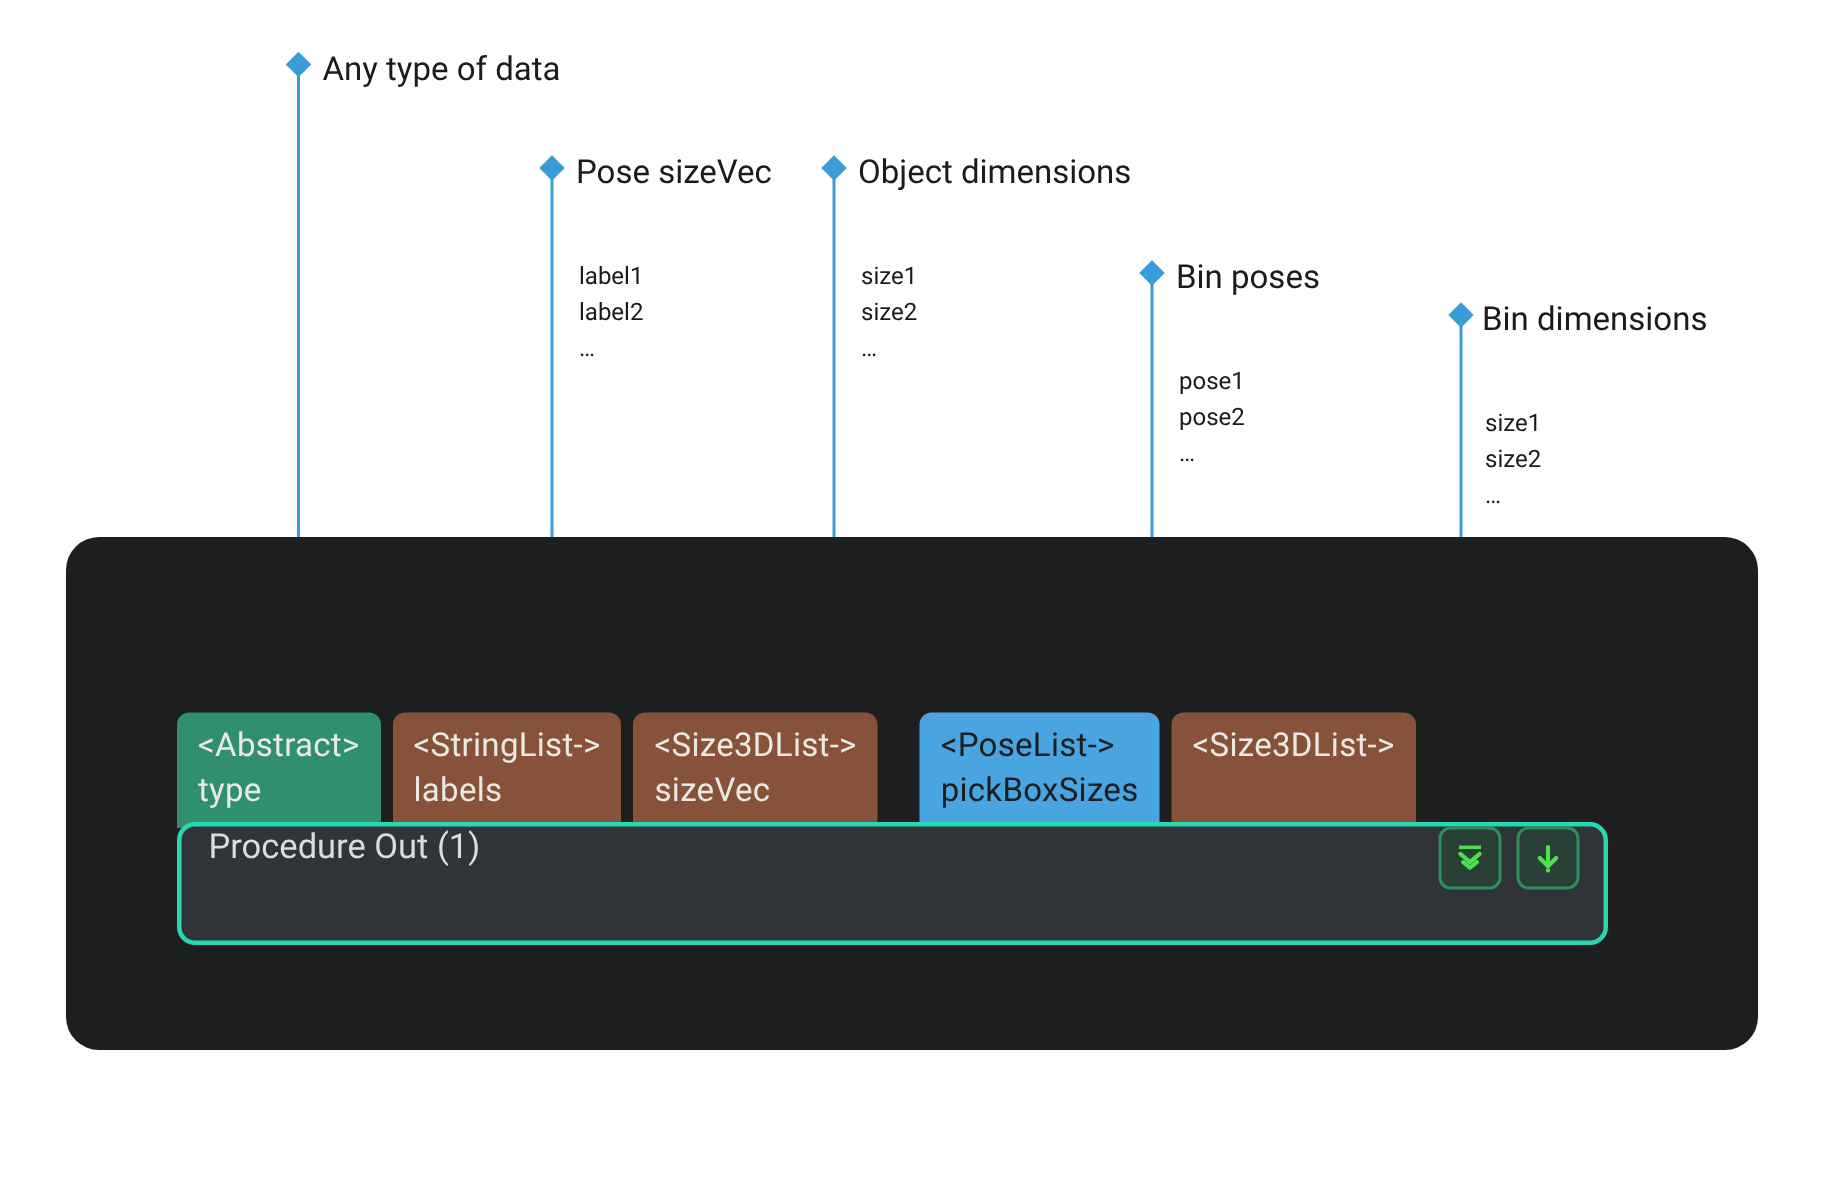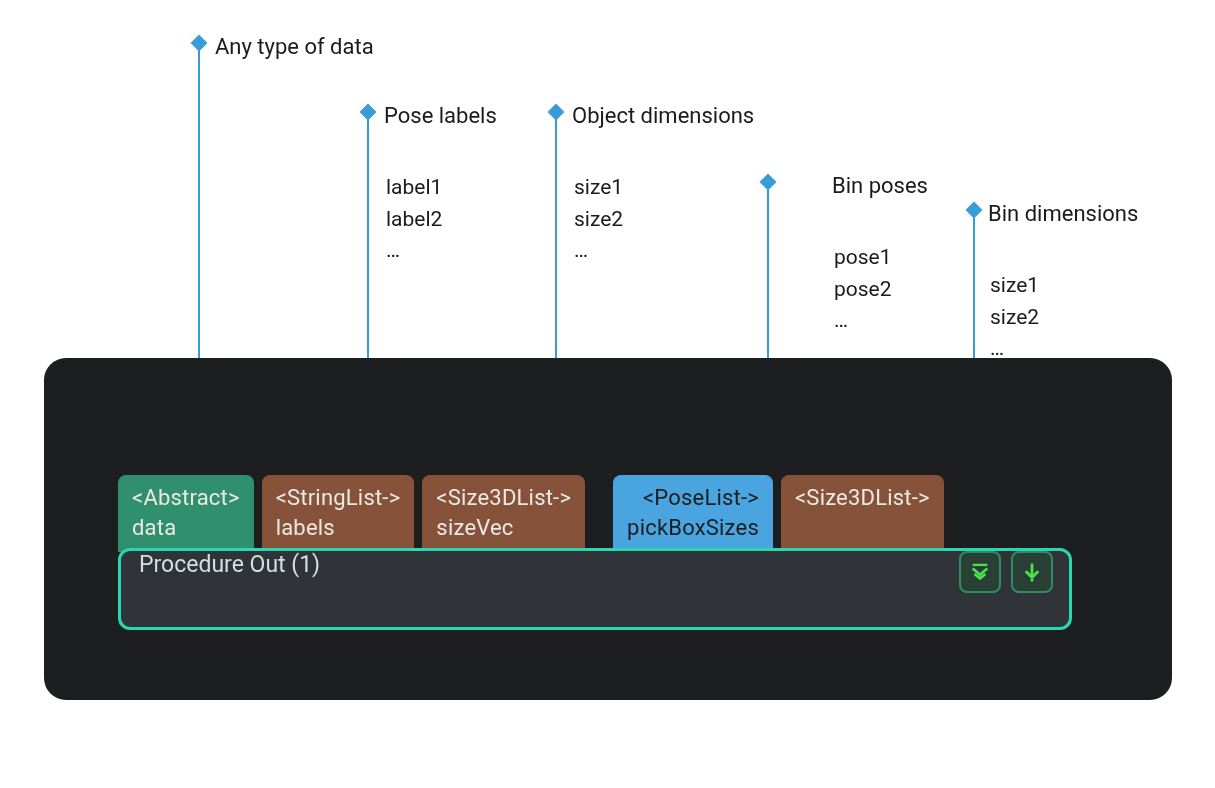--- a/index.html
+++ b/index.html
@@ -32,21 +32,21 @@
     gap: 8px;
   }
   .port {
     padding: 8px 14px 10px 14px;
     border-radius: 8px 8px 0 0;
     color: #ece9e5;
     font-size: 22px;
     line-height: 1.35;
     letter-spacing: 0.2px;
   }
-  .port .type-line { display: block; text-align: right; }
+  .port .type-line { display: block; }
   .port .name-line { display: block; }
   .port-green  { background: #2f8f6f; }
   .port-brown  { background: #86533a; }
   .port-blue   { background: #4aa4e0; color: #1d1e1f; margin-left: 20px; }
   .proc-bar {
     position: absolute;
     left: 118px;
     top: 548px;
     width: 954px;
     height: 82px;
@@ -70,21 +70,21 @@
   }
   .proc-btn svg { display: block; }
   
   .anno {
     position: absolute;
     color: #1b1b1b;
     font-size: 22px;
     line-height: 1.5;
   }
   .anno .title { font-size: 22px; margin-bottom: 4px; }
-  .anno .items { font-size: 21px; color: #1b1b1b; padding-left: 2px; margin-top: 40px; }
+  .anno .items { font-size: 16px; color: #1b1b1b; padding-left: 2px; margin-top: 40px; }
   .anno .items div { line-height: 1.5; }
   
   .wires {
     position: absolute;
     left: 0; top: 0;
     width: 1215px; height: 788px;
     pointer-events: none;
   }
 </style>
 </head>
@@ -123,38 +123,38 @@
     <use href="#diamond" x="556" y="475"></use>
     <use href="#diamond" x="768" y="475"></use>
     <use href="#diamond" x="974" y="475"></use>
   </svg>
 
   <div class="anno" style="left:215px; top:30px;">
     <div class="title">Any type of data</div>
   </div>
 
   <div class="anno" style="left:384px; top:99px;">
-    <div class="title">Pose labels</div>
+    <div class="title">Pose sizeVec</div>
     <div class="items">
       <div>label1</div>
       <div>label2</div>
       <div>…</div>
     </div>
   </div>
 
   <div class="anno" style="left:572px; top:99px;">
     <div class="title">Object dimensions</div>
     <div class="items">
       <div>size1</div>
       <div>size2</div>
       <div>…</div>
     </div>
   </div>
 
-  <div class="anno" style="left:832px; top:169px;">
+  <div class="anno" style="left:784px; top:169px;">
     <div class="title">Bin poses</div>
     <div class="items">
       <div>pose1</div>
       <div>pose2</div>
       <div>…</div>
     </div>
   </div>
 
   <div class="anno" style="left:988px; top:197px;">
     <div class="title">Bin dimensions</div>
@@ -163,21 +163,21 @@
       <div>size2</div>
       <div>…</div>
     </div>
   </div>
 
   <div class="dark-panel"></div>
 
   <div class="ports-row">
     <div class="port port-green">
       <span class="type-line">&lt;Abstract&gt;</span>
-      <span class="name-line">data</span>
+      <span class="name-line">type</span>
     </div>
     <div class="port port-brown">
       <span class="type-line">&lt;StringList-&gt;</span>
       <span class="name-line">labels</span>
     </div>
     <div class="port port-brown">
       <span class="type-line">&lt;Size3DList-&gt;</span>
       <span class="name-line">sizeVec</span>
     </div>
     <div class="port port-blue">

